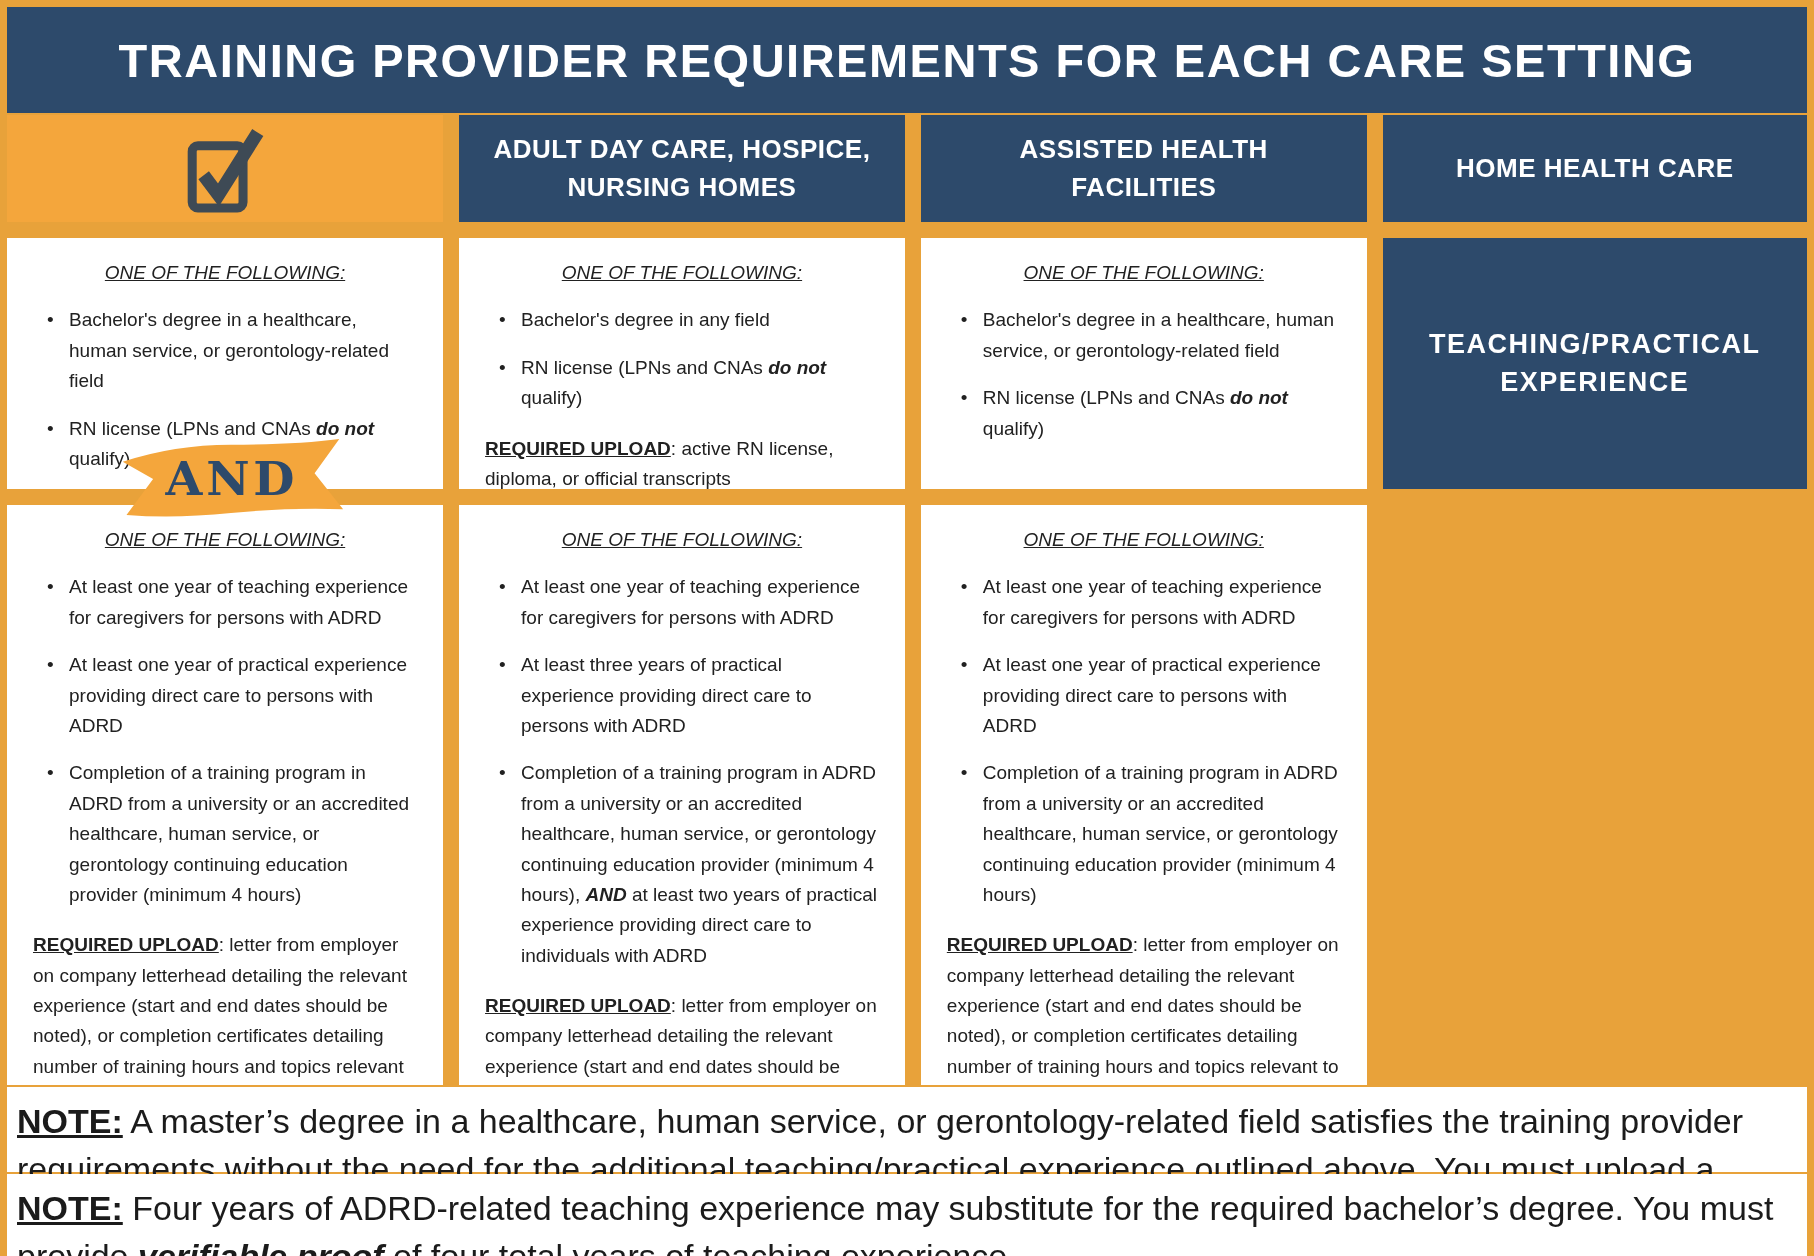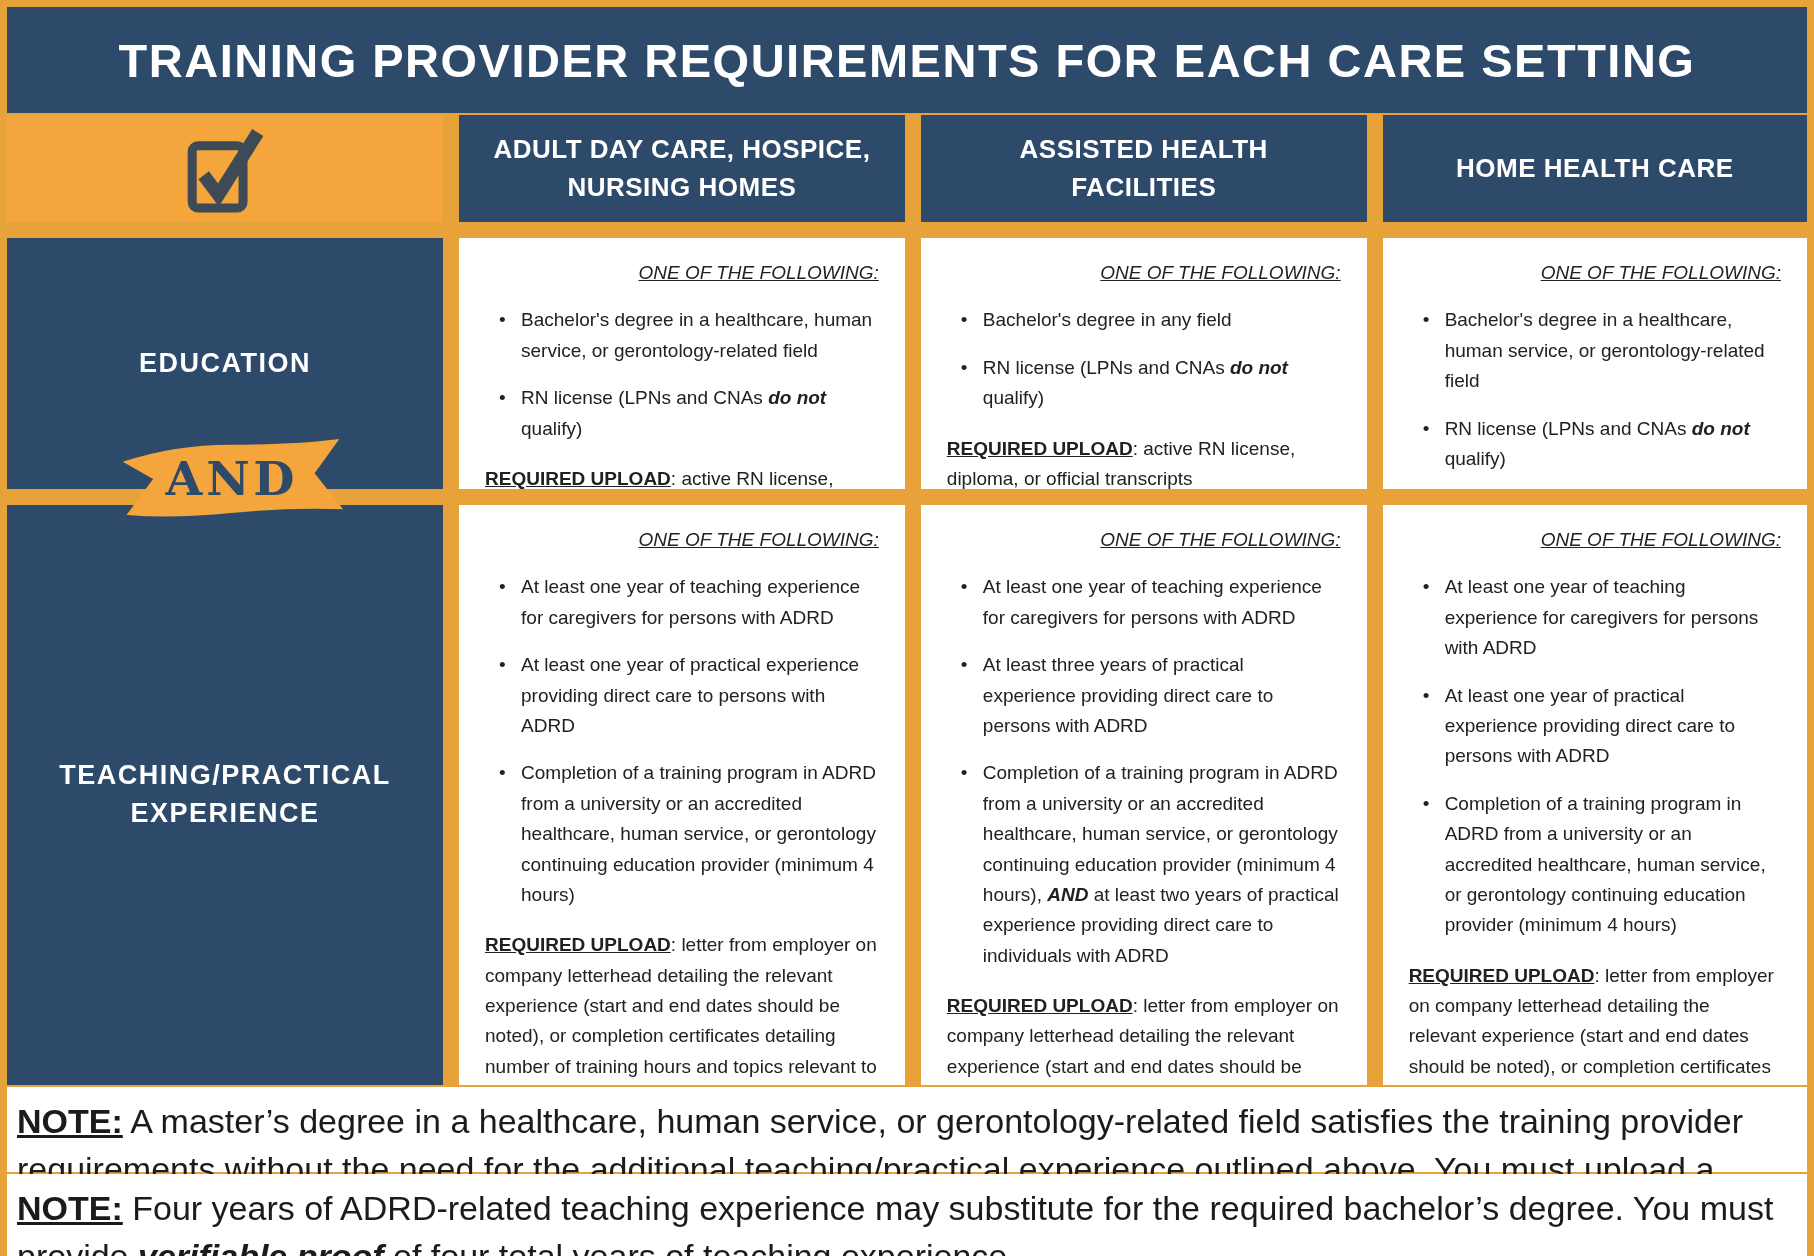--- a/index.html
+++ b/index.html
@@ -84,21 +84,21 @@
   }
   .cell {
     background: #ffffff;
     color: #212121;
     font-size: 19px;
     line-height: 1.6;
     padding: 16px 26px 12px 26px;
     overflow: hidden;
   }
   .cell-heading {
-    text-align: right;
+    text-align: center;
     font-style: italic;
     text-decoration: underline;
     margin: 4px 0 10px 0;
   }
   ul.bullets {
     list-style: none;
     margin: 0;
     padding: 0 0 0 36px;
   }
   ul.bullets li {
@@ -160,21 +160,20 @@
         <svg width="82" height="104" viewBox="0 0 100 124" aria-hidden="true">
           <rect x="10" y="36" width="62" height="76" rx="7" fill="none" stroke="#3e4a55" stroke-width="11"></rect>
           <polyline points="24,72 42,96 90,20" fill="none" stroke="#3e4a55" stroke-width="16"></polyline>
         </svg>
       </span>
     </div>
     <div class="col-header">ADULT DAY CARE, HOSPICE, NURSING HOMES</div>
     <div class="col-header">ASSISTED HEALTH FACILITIES</div>
     <div class="col-header">HOME HEALTH CARE</div>
 
-    <div class="row-label">EDUCATION</div>
     <div class="cell">
       <div class="cell-heading">ONE OF THE FOLLOWING:</div>
       <ul class="bullets">
           <li><span>Bachelor's degree in a healthcare, human service, or gerontology-related field</span></li>
           <li><span>RN license (LPNs and CNAs </span><span class="b i">do not</span><span> qualify)</span></li>
         </ul>
       <p class="upload"><span class="b u">REQUIRED UPLOAD</span><span>: active RN license, diploma, or official transcripts</span></p>
     </div>
     <div class="cell">
       <div class="cell-heading">ONE OF THE FOLLOWING:</div>

